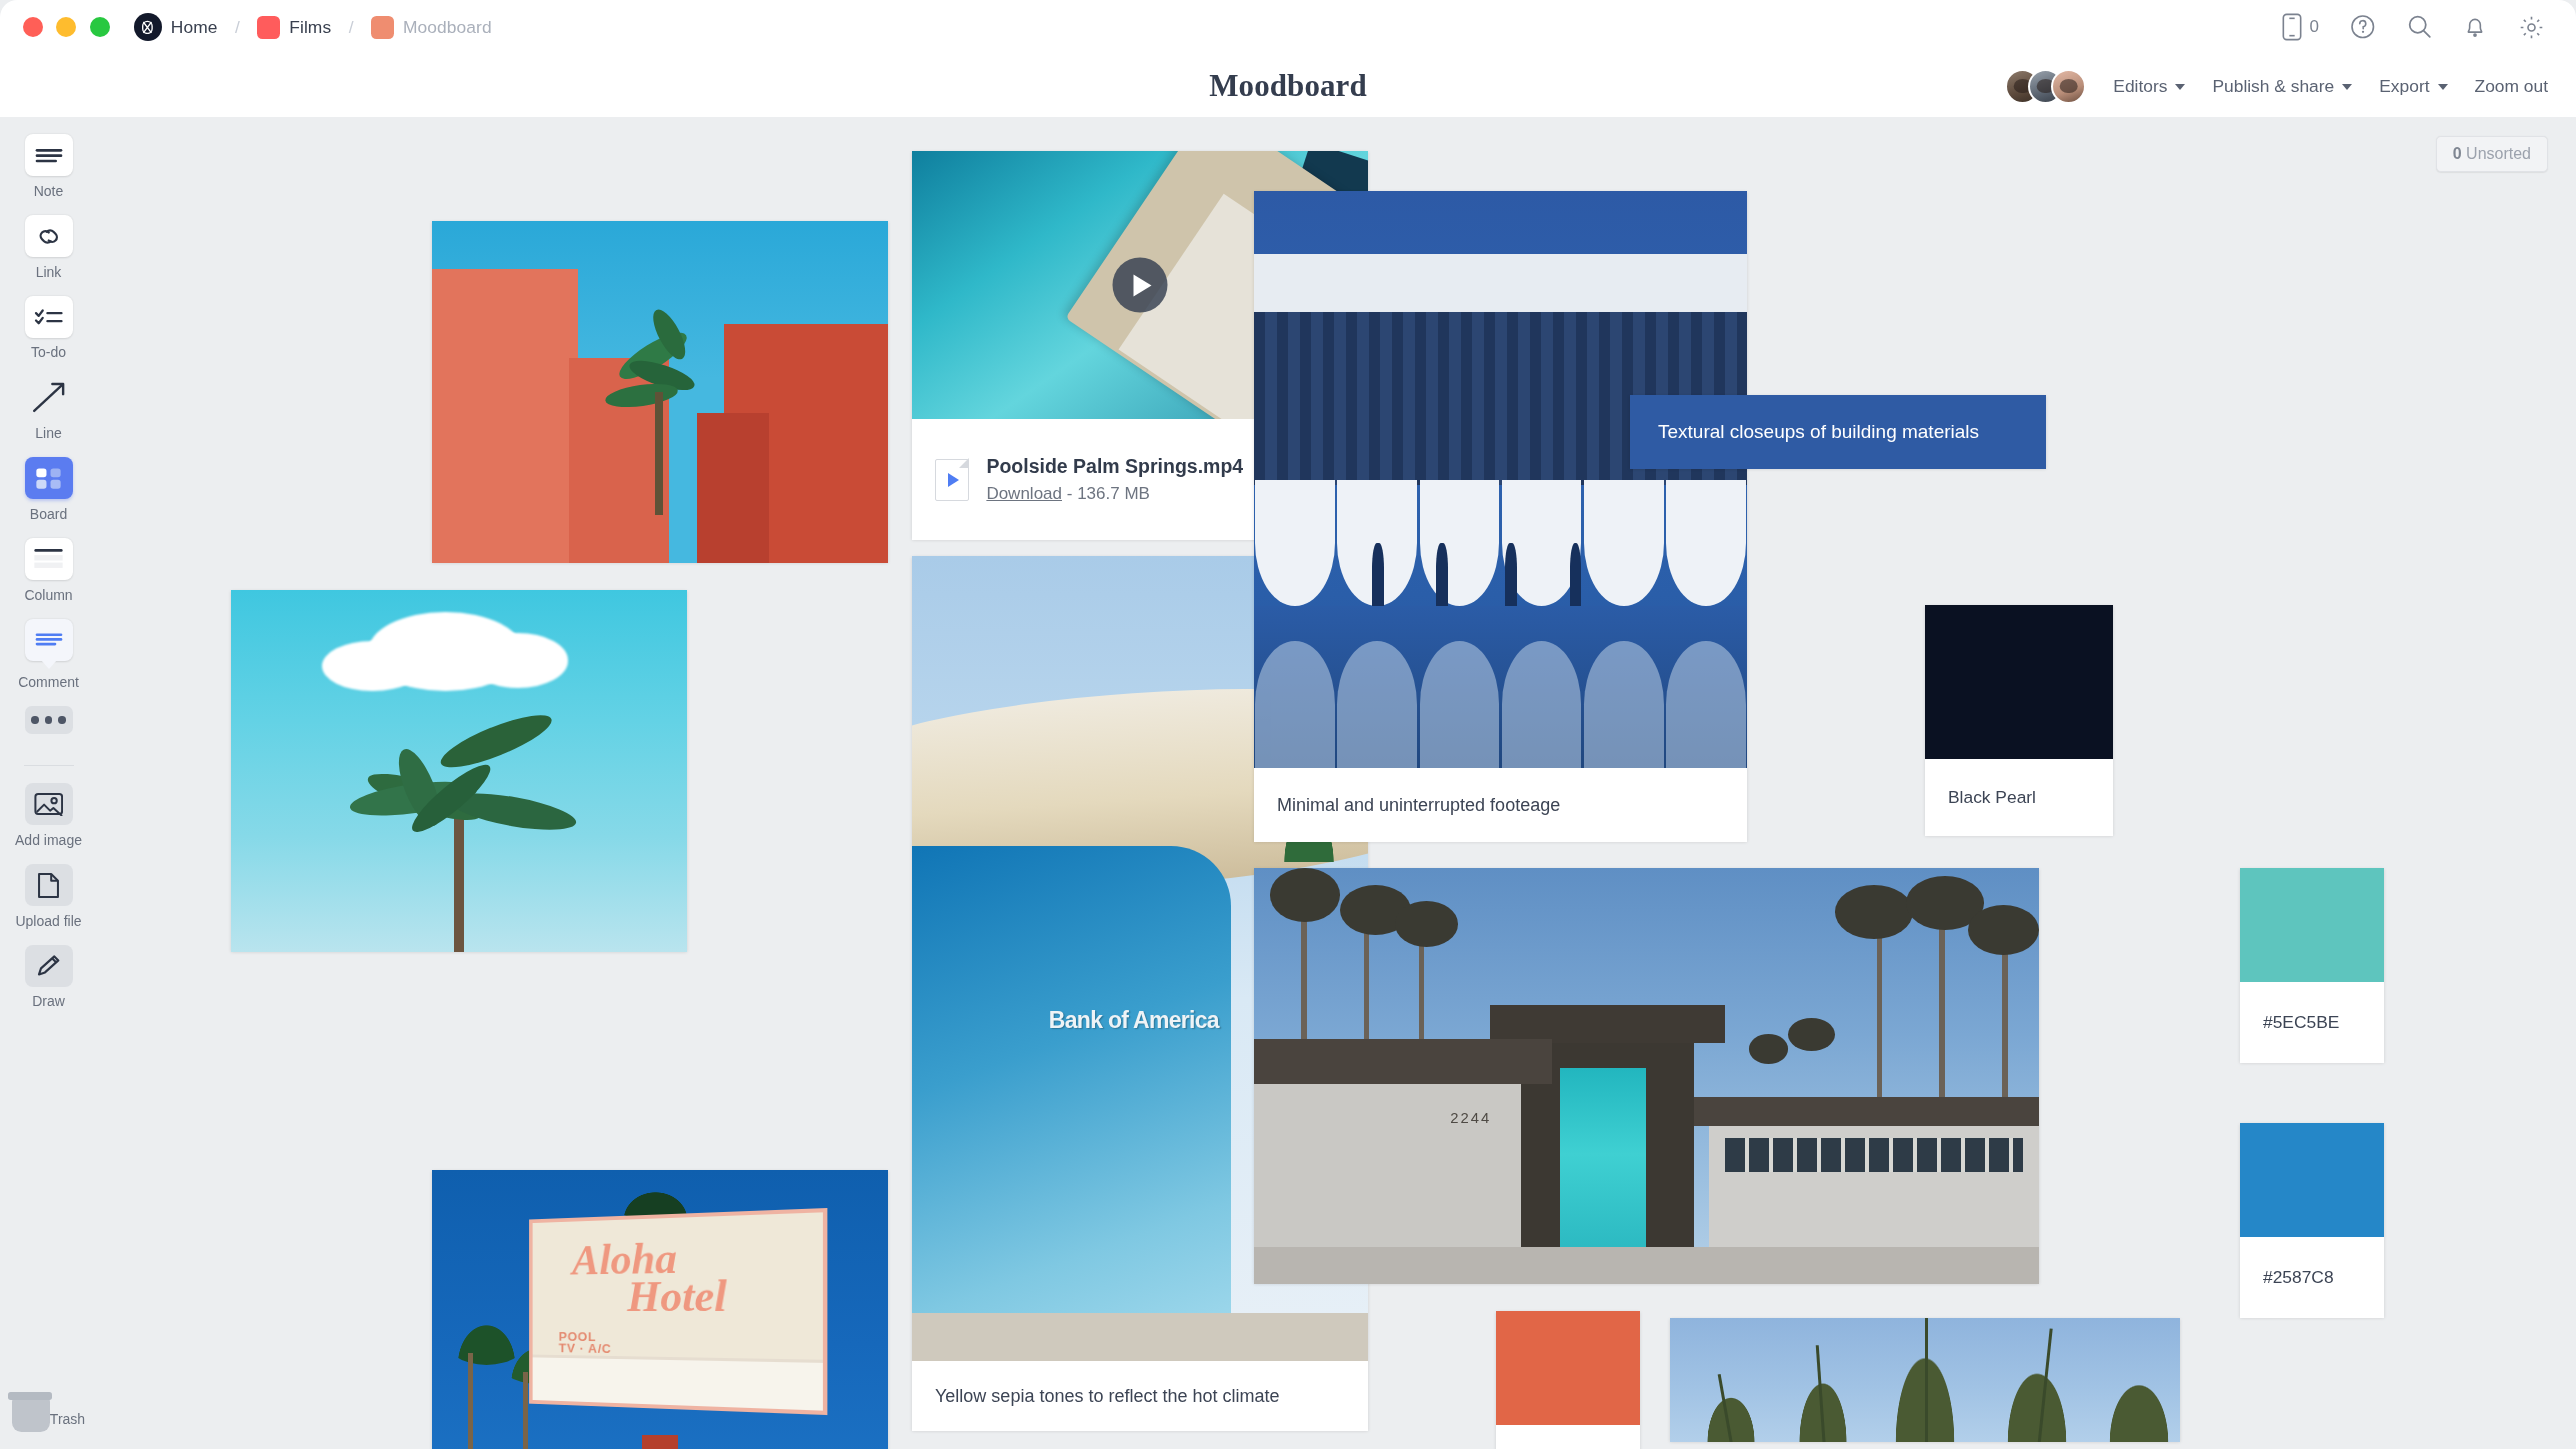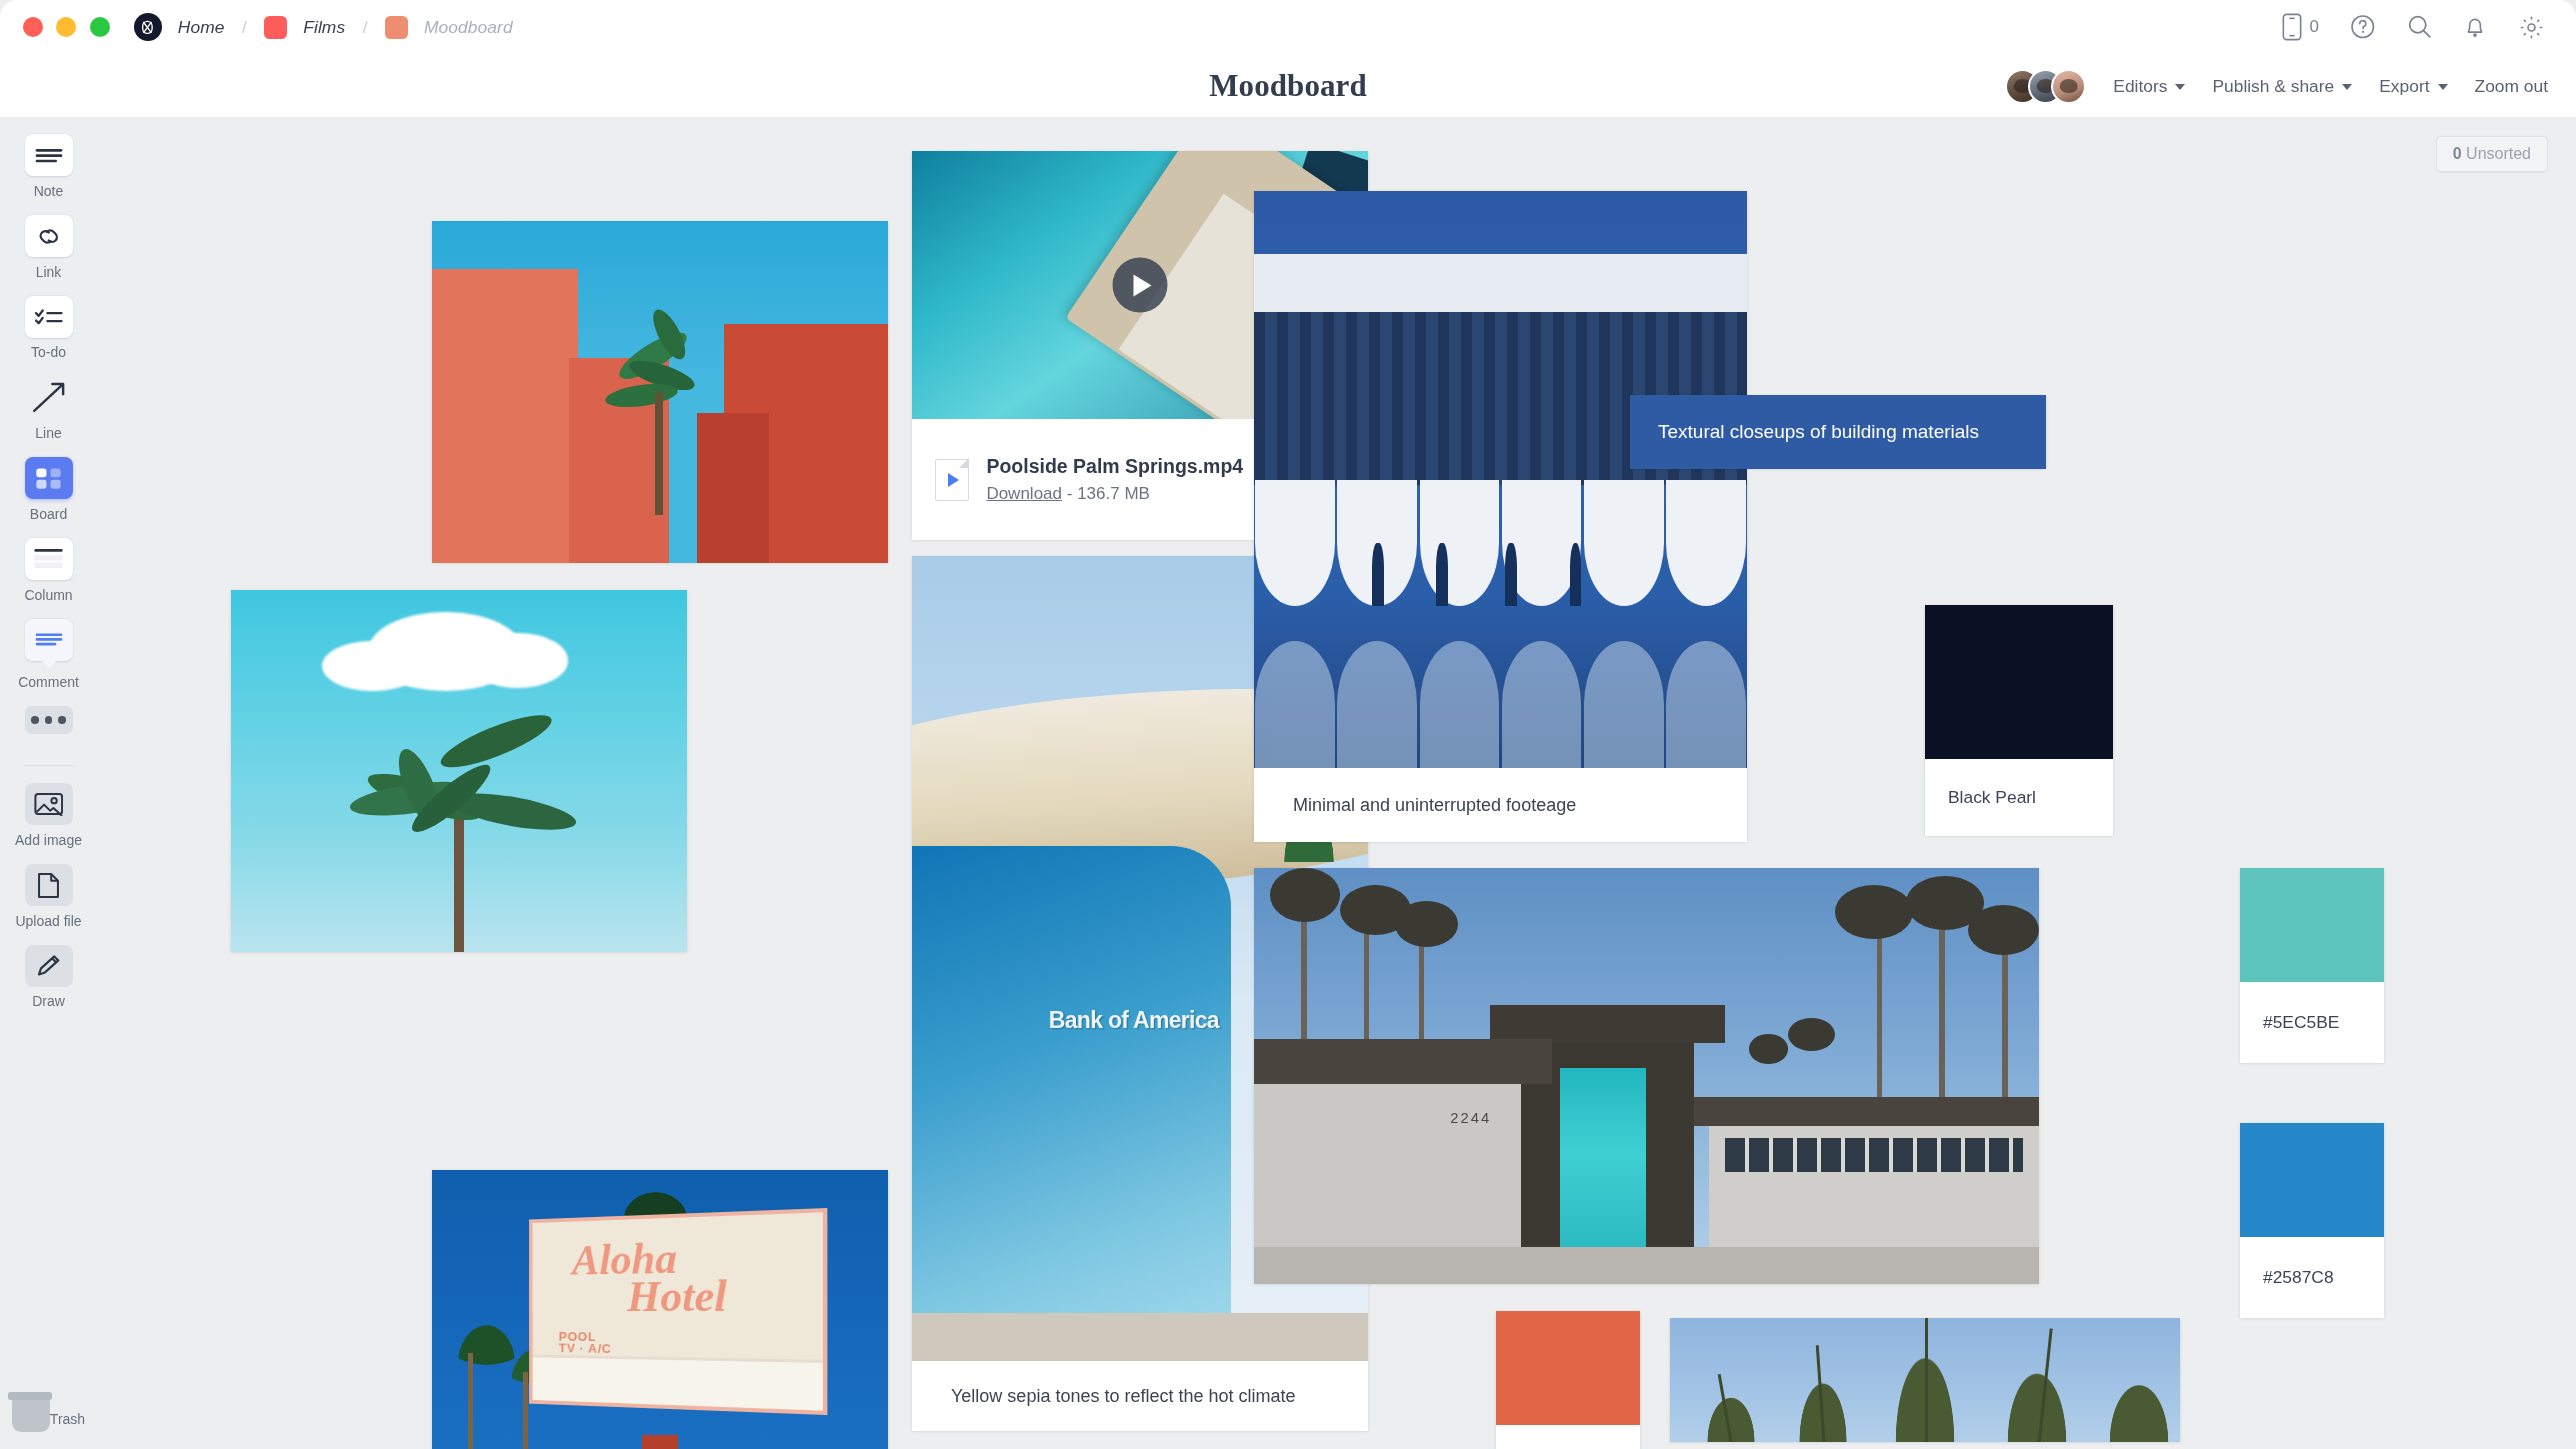--- a/index.html
+++ b/index.html
@@ -15,21 +15,21 @@
   .topbar {
     position: absolute; top: 0; left: 0; width: 2576px; height: 54px;
     background: #ffffff; display: flex; align-items: center;
     border-top-left-radius: 17.4px; border-top-right-radius: 17.4px;
   }
   .traffic { display: flex; align-items: center; gap: 13.4px; margin-left: 23px; }
   .tl { width: 20px; height: 20px; border-radius: 50%; }
   .tl.r { background: #ff5f57; } .tl.y { background: #febc2e; } .tl.g { background: #28c840; }
 
   .crumbs { display: flex; align-items: center; margin-left: 24px; gap: 0; }
-  .crumb { display: flex; align-items: center; gap: 16px; font-style: italic; }
+  .crumb { display: flex; align-items: center; gap: 9px; }
   .crumb-logo {
     width: 28px; height: 28px; border-radius: 50%;
     background: #13192b; display: flex; align-items: center; justify-content: center;
   }
   .crumb-sq { width: 23px; height: 23px; border-radius: 5.4px; }
   .crumb-txt { font-size: 17.4px; color: #39404f; font-weight: 500; letter-spacing: 0.1px; }
   .crumb-txt.muted { color: #aab0bb; font-weight: 400; }
   .crumb-sep { color: #c9ced7; font-size: 17.4px; margin: 0 17.4px; }
 
   .topright { margin-left: auto; display: flex; align-items: center; gap: 31px; margin-right: 31px; }
@@ -109,21 +109,21 @@
     background: #f2f3f5; border: 0.7px solid #e0e2e6; border-radius: 4.7px;
     padding: 8px 16px; font-size: 16px; color: #9ca2ad;
     box-shadow: 0 0.7px 1.3px rgba(0,0,0,.07);
   }
   .unsorted b { color: #7f8692; font-weight: bold; }
 
   .card { position: absolute; box-shadow: 0 0.7px 3.4px rgba(0,0,0,.13); background:#fff; }
   .card .pic { width: 100%; height: 100%; display: block; }
   .cap {
     background: #ffffff; display: flex; align-items: center;
-    padding: 0 39px; font-size: 18px; color: #3c4454;
+    padding: 0 23px; font-size: 18px; color: #3c4454;
   }
   .note {
     position: absolute; display: flex; align-items: center;
     padding: 0 28px; font-size: 19px; color: #ffffff;
     box-shadow: 0 0.7px 3.4px rgba(0,0,0,.13);
   }
   .swatch-card { position: absolute; background:#fff; box-shadow: 0 0.7px 3.4px rgba(0,0,0,.13); }
   .swatch-col { width: 100%; }
   .swatch-lb { font-size: 17.4px; color: #3c4454; padding: 0 23px; display:flex; align-items:center; }
 

